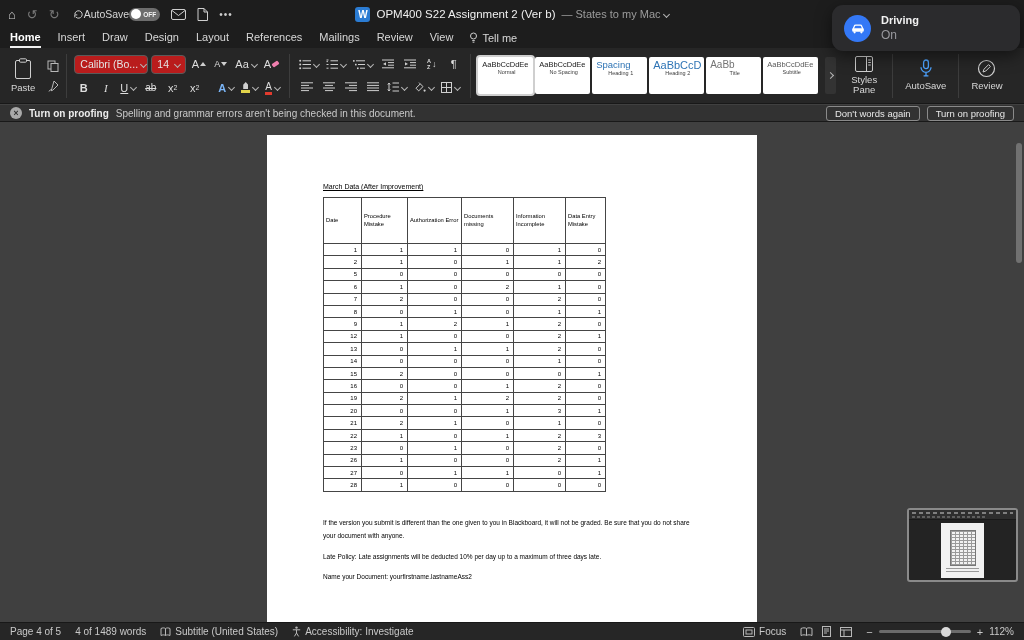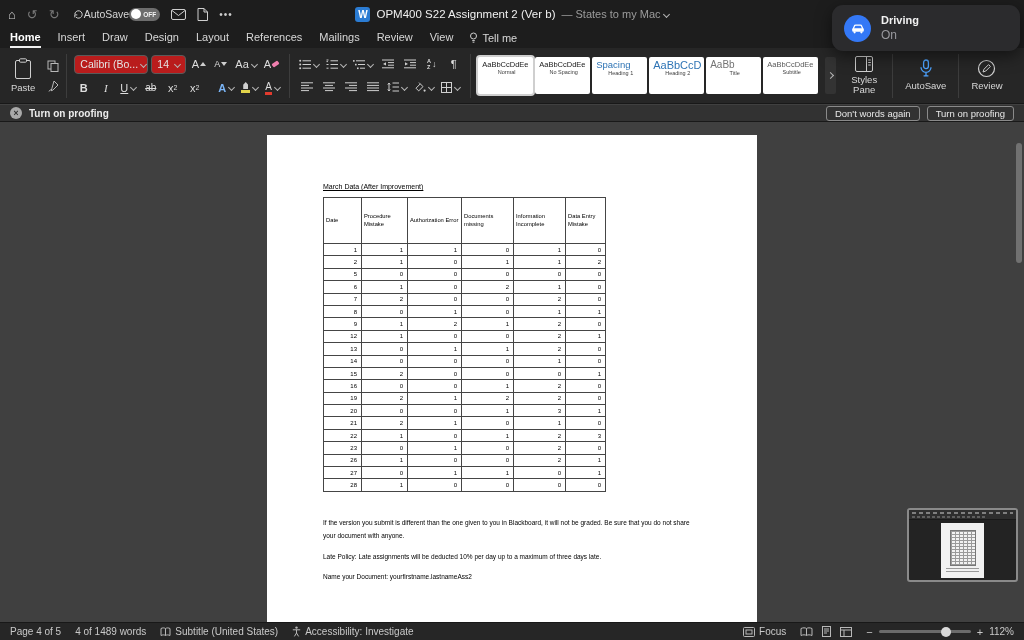--- a/index.html
+++ b/index.html
@@ -463,20 +463,21 @@
         <circle cx="9.5" cy="9.5" r="8" fill="none" stroke="#cfcfcf" stroke-width="1.2"></circle>
         <path d="M6 13l1-2.8 4.6-4.6 1.8 1.8-4.6 4.6z" fill="none" stroke="#cfcfcf"></path>
       </svg>
     <span class="biglabel">Review</span>
   </div>
 </div>
 
 <div class="proofbar">
   <span class="proof-x">×</span>
   <span class="proof-title">Turn on proofing</span>
+  <span class="proof-msg">Spelling and grammar errors aren't being checked in this document.</span>
   <span class="proof-spacer"></span>
   <button class="proof-btn">Don't words again</button>
   <button class="proof-btn">Turn on proofing</button>
 </div>
 
 <div class="docarea">
   <div class="page">
     <div class="page-inner">
       <p class="doc-head">March Data (After Improvement)</p>
       <table class="doc-table">

